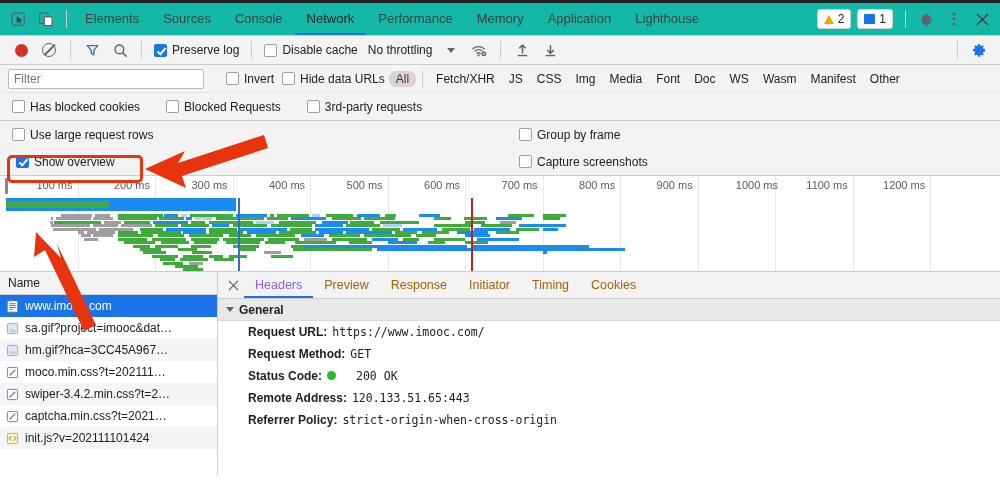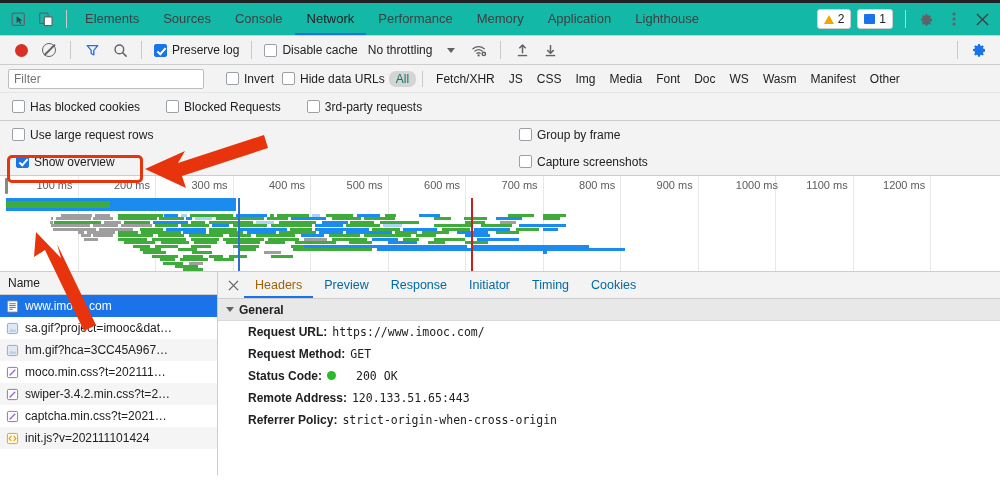--- a/index.html
+++ b/index.html
@@ -53,21 +53,21 @@
   
   .filterrow {
     height:28px; background:#f3f3f3; border-bottom:1px solid #e5e5e5;
     display:flex; align-items:center; padding:0 8px; gap:0px;
   }
   .filter-input {
     width:196px; height:20px; border:1px solid #bdbdbd; background:#fff; border-radius:2px;
     font-family:"Liberation Sans", sans-serif; font-size:12px; padding:0 5px; color:#5f6368; outline:none;
   }
   .type-btn { padding:1px 7px; font-size:12px; border-radius:7px; cursor:pointer; white-space:nowrap; }
-  .type-btn.sel { background:#d4d4d4; color:#0f766e; }
+  .type-btn.sel { background:#d4d4d4; color:#7f1d1d; }
   .thin-sep { width:1px;height:16px;background:#cacaca;margin:0 6px; }
 
   
   .optrow {
     height:28px; background:#f3f3f3; border-bottom:1px solid #e5e5e5;
     display:flex; align-items:center; padding:0 8px; gap:18px;
   }
   .optrow.r2 { border-bottom:1px solid #cdcdcd; }
   .optrow.big { height:27px; border-bottom:none; }
   .optrow.big2 { height:28px; border-bottom:1px solid #cdcdcd; }
@@ -103,22 +103,22 @@
   }
   .rl-row:nth-child(odd){ background:#f5f5f5; }
   .rl-row.sel { background:#1a73e8; color:#fff; }
   .ricon { width:13px;height:13px;flex:none;border-radius:2px;display:block; }
 
   .details { flex:1 1 auto; position:relative; background:#fff; }
   .dtabs {
     height:27px; background:#f3f3f3; border-bottom:1px solid #cdcdcd;
     display:flex; align-items:center; padding:0 4px;
   }
-  .dtab { padding:0 11px; height:26px; line-height:26px; font-size:12.5px; color:#0369a1; cursor:pointer; }
-  .dtab.active { color:#a16207; box-shadow: inset 0 -2px 0 #1a73e8; }
+  .dtab { padding:0 11px; height:26px; line-height:26px; font-size:12.5px; color:#a16207; cursor:pointer; }
+  .dtab.active { color:#8b5cf6; box-shadow: inset 0 -2px 0 #1a73e8; }
   .xbtn { width:22px;height:22px;display:flex;align-items:center;justify-content:center;cursor:pointer;font-size:14px;color:#5f6368;}
   .sec-head {
     height:22px; background:#e8e8e8; display:flex; align-items:center; gap:5px;
     padding:0 8px; font-size:12px; font-weight:bold; color:#202124; border-bottom:1px solid #dadada;
   }
   .tri-d { width:0;height:0;border-left:4px solid transparent;border-right:4px solid transparent;border-top:5px solid #5f6368; }
   .kvrow { display:flex; align-items:baseline; padding:4px 8px 4px 30px; font-size:12px; }
   .k { font-weight:bold; color:#202124; white-space:nowrap; }
   .v { font-family:"DejaVu Sans Mono", monospace; font-size:11.5px; color:#202124; margin-left:5px; }
   .dot200 { width:9px;height:9px;border-radius:50%;background:#2eb82e;display:inline-block;margin:0 4px 0 5px; }

